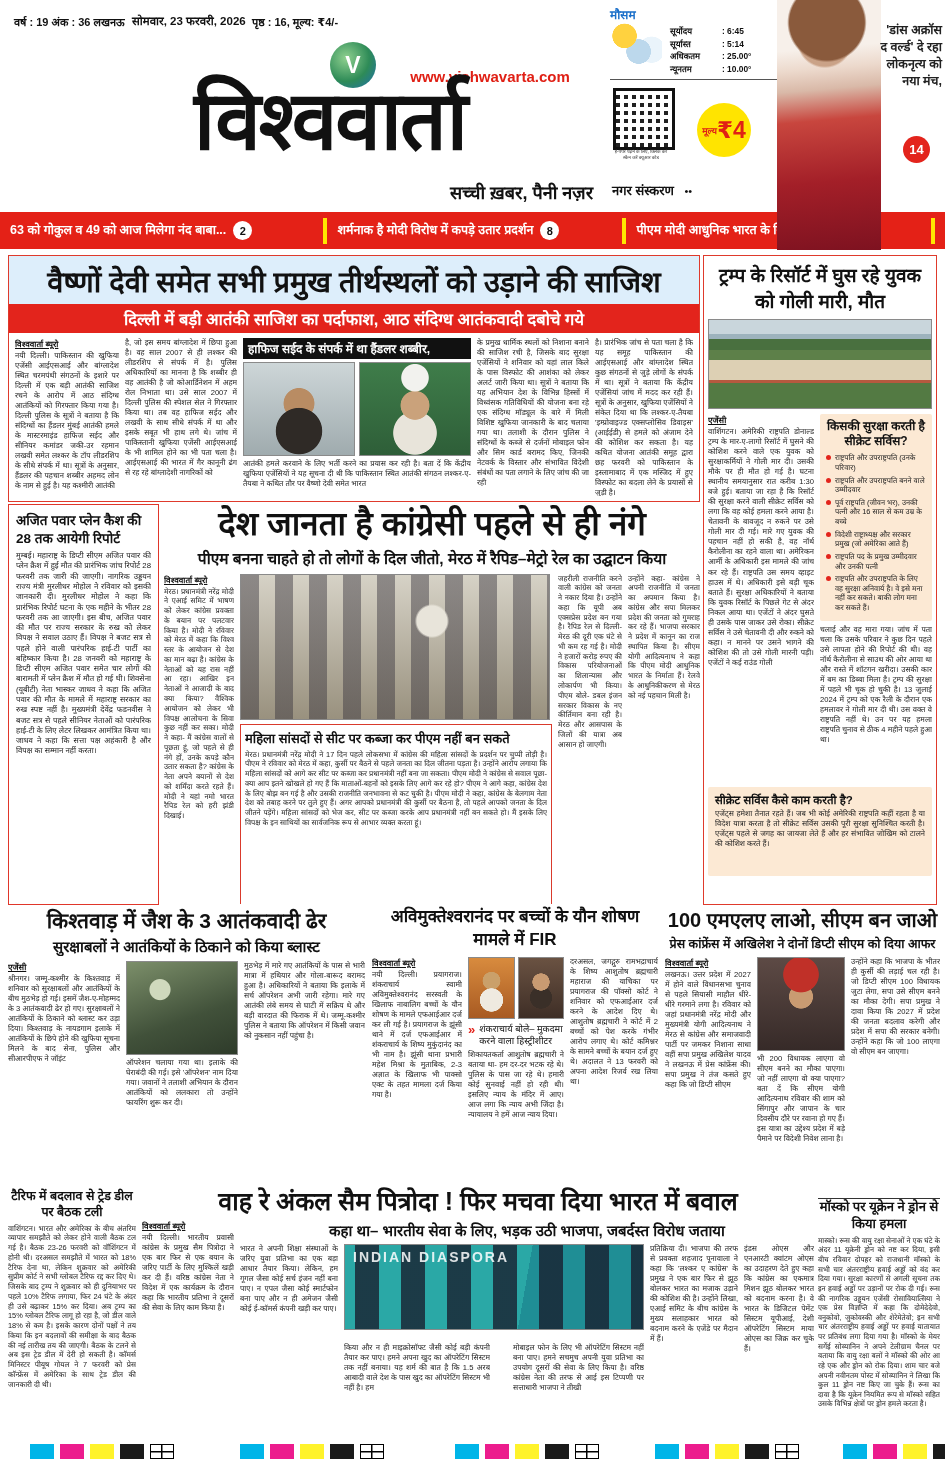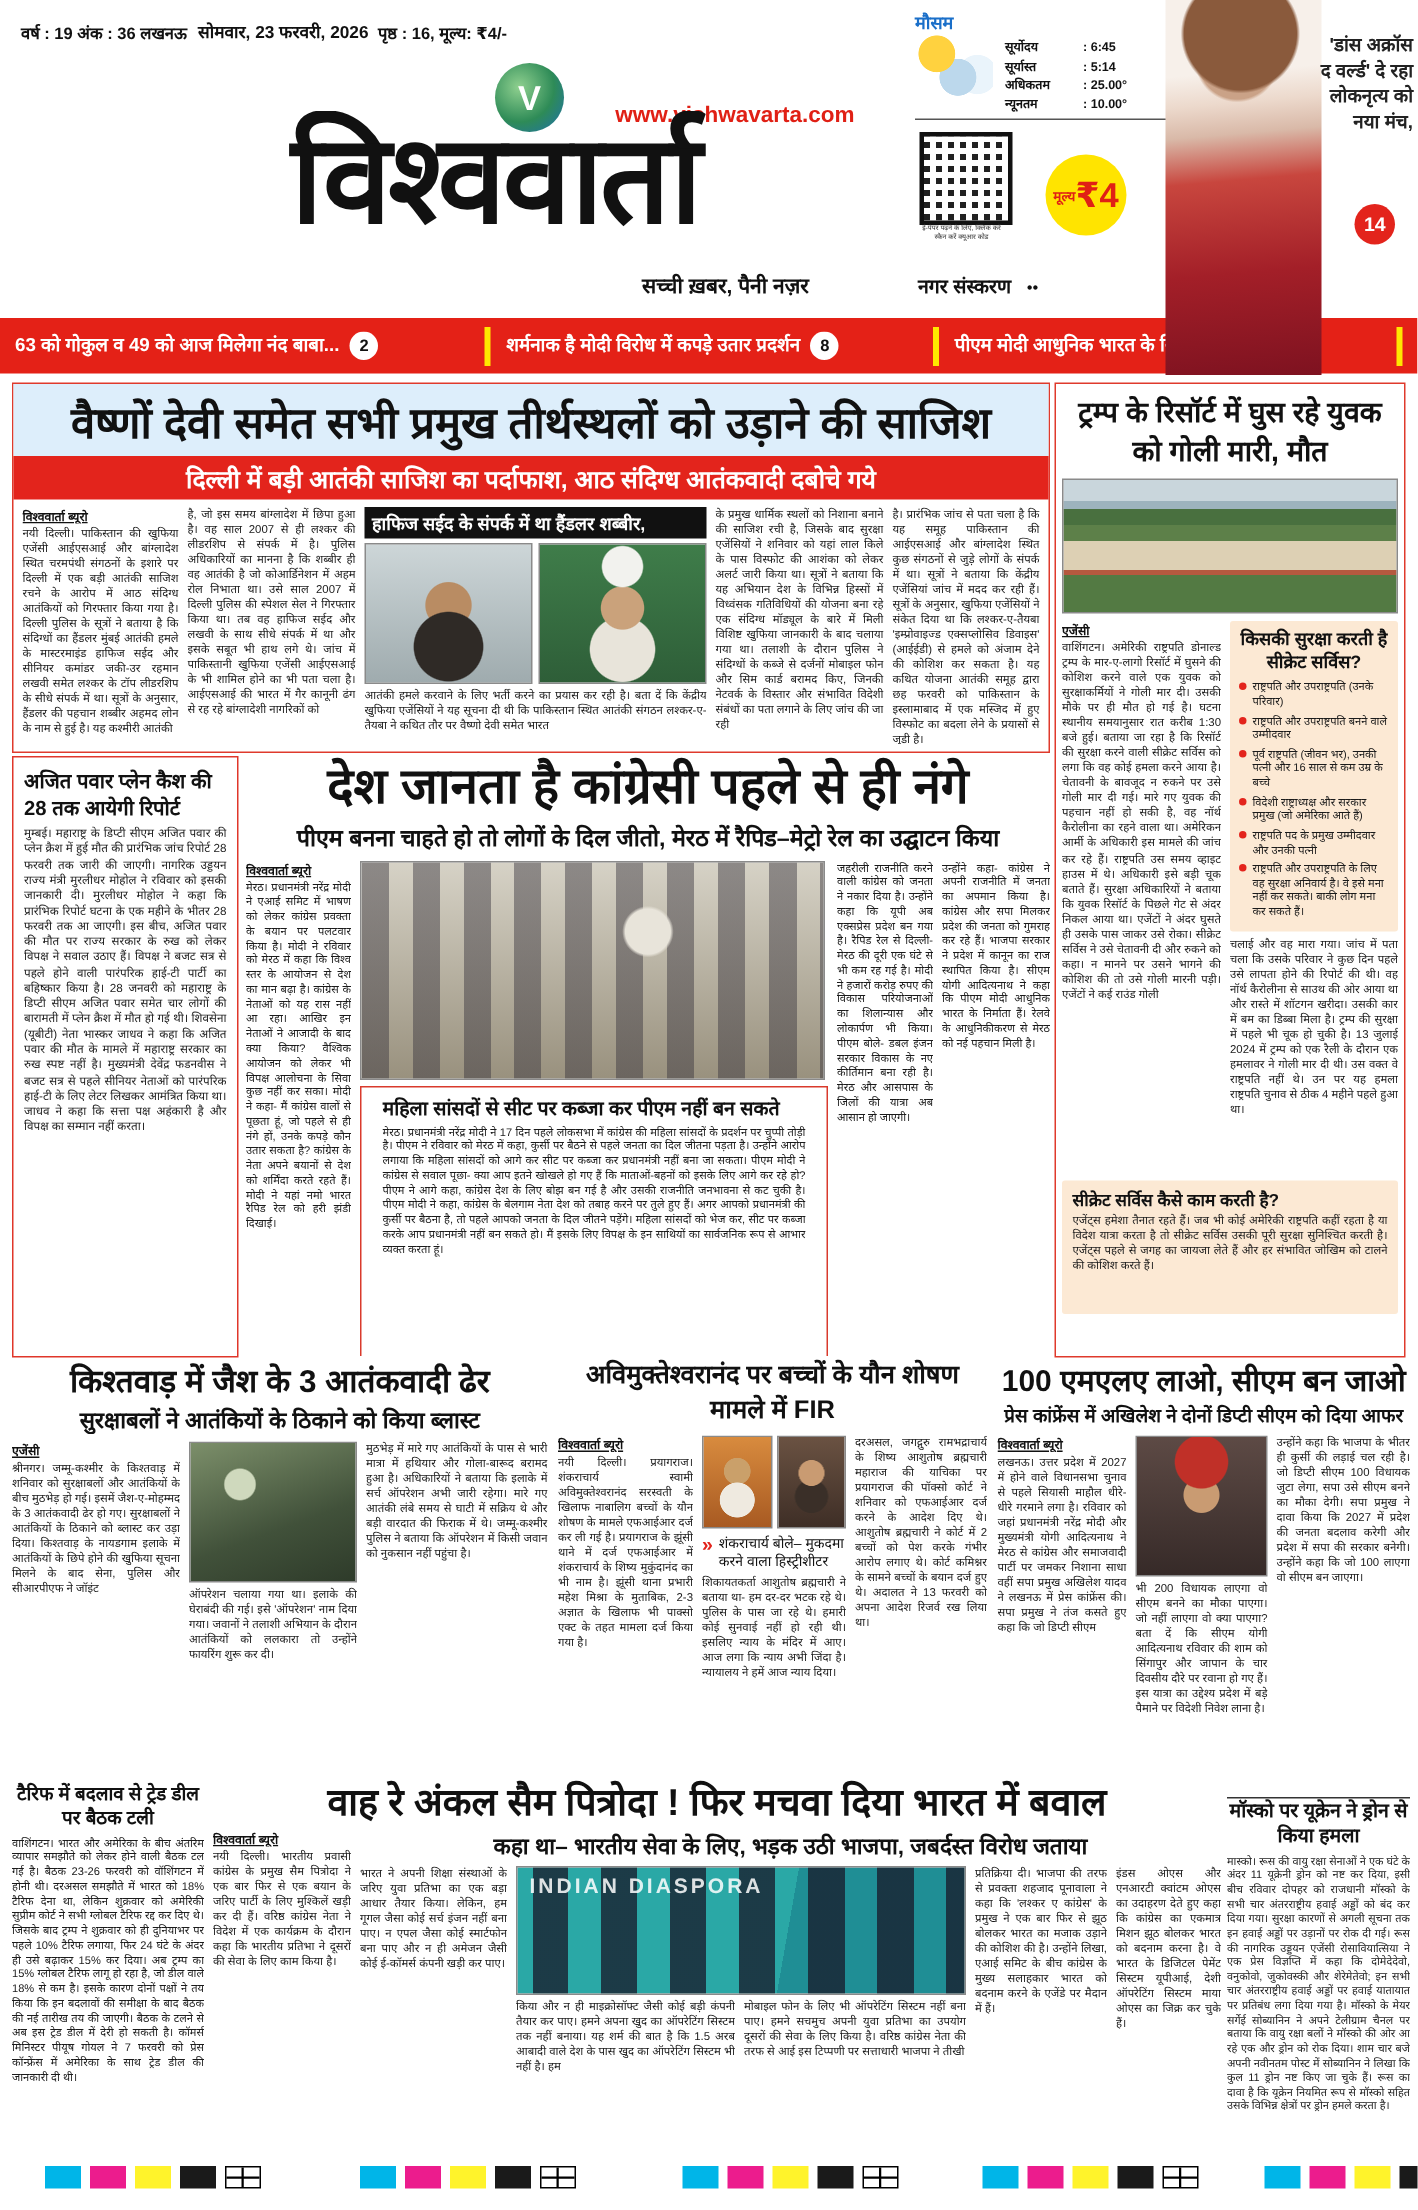--- a/index.html
+++ b/index.html
@@ -69,21 +69,21 @@
         </div>
     </div>
   </div>
 </div>
 
 <div class="abs" style="left:330px;top:42px;width:46px;height:46px;border-radius:50%;display:flex;align-items:center;justify-content:center;background:radial-gradient(circle at 35% 35%, #8fd08f, #2e8b57 55%, #1f6fb2)">
   <span style="color:#fff;font-weight:900;font-size:23px">V</span>
 </div>
 <div class="abs" style="left:385px;top:68px;width:210px;text-align:center;color:#e02015;font-weight:bold;font-size:15px">www.vishwavarta.com</div>
 <div class="abs hl" style="left:68px;top:74px;width:524px;font-size:82px;line-height:1.15;letter-spacing:-2px;white-space:nowrap">विश्ववार्ता</div>
-<div class="abs" style="left:428px;top:180px;width:165px;text-align:left;font-weight:bold;font-size:14px">सच्ची ख़बर, पैनी नज़र</div>
+<div class="abs" style="left:428px;top:180px;width:165px;text-align:right;font-weight:bold;font-size:18px">सच्ची ख़बर, पैनी नज़र</div>
 
 <div class="abs" style="left:613px;top:88px;width:56px;height:56px;border:3px solid #111;background:
    repeating-linear-gradient(0deg,#111 0 4px,#fff 4px 8px),
    repeating-linear-gradient(90deg,#111 0 4px,#fff 4px 8px);background-blend-mode:screen"></div>
 <div class="abs prel" style="left:601px;top:148px;width:80px;font-size:4.6px;text-align:center;color:#333">ई-पेपर पढ़ने के लिए, क्लिक करें
 स्कैन करें क्यूआर कोड</div>
 
 <div class="abs" style="left:697px;top:103px;width:54px;height:54px;border-radius:50%;background:#ffe400;display:flex;flex-direction:row;align-items:center;justify-content:center">
   <span style="color:#e02015;font-weight:bold;font-size:9px">मूल्य</span>
   <span style="color:#e02015;font-weight:900;font-size:23px;line-height:1">₹4</span>
@@ -208,21 +208,21 @@
   <div class="cols" style="height:338px">
     <div style="width:70px;flex:none">
       <div class="byline">विश्ववार्ता ब्यूरो</div>
       <div class="body-txt" style="height:320px;font-size:7.4px">मेरठ। प्रधानमंत्री नरेंद्र मोदी ने एआई समिट में भाषण को लेकर कांग्रेस प्रवक्ता के बयान पर पलटवार किया है। मोदी ने रविवार को मेरठ में कहा कि विश्व स्तर के आयोजन से देश का मान बढ़ा है। कांग्रेस के नेताओं को यह रास नहीं आ रहा। आखिर इन नेताओं ने आजादी के बाद क्या किया? वैश्विक आयोजन को लेकर भी विपक्ष आलोचना के सिवा कुछ नहीं कर सका। मोदी ने कहा- मैं कांग्रेस वालों से पूछता हूं, जो पहले से ही नंगे हों, उनके कपड़े कौन उतार सकता है? कांग्रेस के नेता अपने बयानों से देश को शर्मिंदा करते रहते हैं। मोदी ने यहां नमो भारत रैपिड रेल को हरी झंडी दिखाई।</div>
     </div>
     <div style="width:312px;flex:none">
       <div class="photo" style="width:310px;height:146px;box-sizing:border-box;background:
         radial-gradient(circle at 62% 32%, #e8e4da 7%, rgba(0,0,0,0) 8%),
         repeating-linear-gradient(90deg, rgba(52,48,58,.45) 0 18px, rgba(0,0,0,0) 18px 34px),
         linear-gradient(#d6d2c6,#99917e)"></div>
-      <div style="border:1px solid #d93a2c;margin-top:4px;padding:4px 14px;box-sizing:border-box;height:204px;overflow:hidden">
+      <div style="border:1px solid #d93a2c;margin-top:4px;padding:4px 4px;box-sizing:border-box;height:204px;overflow:hidden">
         <div style="font-size:13px;font-weight:800;margin-bottom:3px;white-space:nowrap;overflow:hidden">महिला सांसदों से सीट पर कब्जा कर पीएम नहीं बन सकते</div>
         <div class="body-txt" style="height:126px;font-size:7.4px">मेरठ। प्रधानमंत्री नरेंद्र मोदी ने 17 दिन पहले लोकसभा में कांग्रेस की महिला सांसदों के प्रदर्शन पर चुप्पी तोड़ी है। पीएम ने रविवार को मेरठ में कहा, कुर्सी पर बैठने से पहले जनता का दिल जीतना पड़ता है। उन्होंने आरोप लगाया कि महिला सांसदों को आगे कर सीट पर कब्जा कर प्रधानमंत्री नहीं बना जा सकता। पीएम मोदी ने कांग्रेस से सवाल पूछा- क्या आप इतने खोखले हो गए हैं कि माताओं-बहनों को इसके लिए आगे कर रहे हो? पीएम ने आगे कहा, कांग्रेस देश के लिए बोझ बन गई है और उसकी राजनीति जनभावना से कट चुकी है। पीएम मोदी ने कहा, कांग्रेस के बेलगाम नेता देश को तबाह करने पर तुले हुए हैं। अगर आपको प्रधानमंत्री की कुर्सी पर बैठना है, तो पहले आपको जनता के दिल जीतने पड़ेंगे। महिला सांसदों को भेज कर, सीट पर कब्जा करके आप प्रधानमंत्री नहीं बन सकते हो। मैं इसके लिए विपक्ष के इन साथियों का सार्वजनिक रूप से आभार व्यक्त करता हूं।</div>
       </div>
       <div class="body-txt" style="height:24px;margin-top:3px">भारत रैपिड रेल को हरी झंडी दिखाई। करोड़ों रुपए की विकास परियोजनाओं का शिलान्यास किया। कांग्रेस को अपनी जहरीली राजनीति छोड़ने की नसीहत दी।</div>
     </div>
     <div class="body-txt" style="width:64px;flex:none;height:330px;font-size:7.4px">जहरीली राजनीति करने वाली कांग्रेस को जनता ने नकार दिया है। उन्होंने कहा कि यूपी अब एक्सप्रेस प्रदेश बन गया है। रैपिड रेल से दिल्ली-मेरठ की दूरी एक घंटे से भी कम रह गई है। मोदी ने हजारों करोड़ रुपए की विकास परियोजनाओं का शिलान्यास और लोकार्पण भी किया। पीएम बोले- डबल इंजन सरकार विकास के नए कीर्तिमान बना रही है। मेरठ और आसपास के जिलों की यात्रा अब आसान हो जाएगी।</div>
     <div class="body-txt" style="flex:1;height:330px;font-size:7.4px">उन्होंने कहा- कांग्रेस ने अपनी राजनीति में जनता का अपमान किया है। कांग्रेस और सपा मिलकर प्रदेश की जनता को गुमराह कर रहे हैं। भाजपा सरकार ने प्रदेश में कानून का राज स्थापित किया है। सीएम योगी आदित्यनाथ ने कहा कि पीएम मोदी आधुनिक भारत के निर्माता हैं। रेलवे के आधुनिकीकरण से मेरठ को नई पहचान मिली है।</div>
   </div>
 </div>
 
@@ -306,21 +306,21 @@
     <div style="flex:1;overflow:hidden">
       <div class="hl nowrap" style="font-size:15px;margin-bottom:4px">कहा था– भारतीय सेवा के लिए, भड़क उठी भाजपा, जबर्दस्त विरोध जताया</div>
       <div class="cols" style="height:192px">
         <div class="body-txt" style="width:98px;flex:none;height:190px">भारत ने अपनी शिक्षा संस्थाओं के जरिए युवा प्रतिभा का एक बड़ा आधार तैयार किया। लेकिन, हम गूगल जैसा कोई सर्च इंजन नहीं बना पाए। न एपल जैसा कोई स्मार्टफोन बना पाए और न ही अमेजन जैसी कोई ई-कॉमर्स कंपनी खड़ी कर पाए।</div>
         <div style="width:300px;flex:none">
           <div class="photo" style="width:298px;height:84px;background:
             repeating-linear-gradient(90deg, rgba(24,28,44,.78) 10px 34px, rgba(0,0,0,0) 34px 56px),
             linear-gradient(100deg,#2aa8a6 0 60%,#1f8e95 60% 100%)">
             <span style="position:absolute;top:4px;left:8px;color:rgba(255,255,255,.85);font-weight:bold;font-size:14px;letter-spacing:2px">INDIAN DIASPORA</span>
           </div>
-          <div style="display:flex;gap:6px;margin-top:3px">
+          <div style="display:flex;gap:23px;margin-top:13px">
             <div class="body-txt" style="width:146px;height:96px">किया और न ही माइक्रोसॉफ्ट जैसी कोई बड़ी कंपनी तैयार कर पाए। हमने अपना खुद का ऑपरेटिंग सिस्टम तक नहीं बनाया। यह शर्म की बात है कि 1.5 अरब आबादी वाले देश के पास खुद का ऑपरेटिंग सिस्टम भी नहीं है। हम</div>
             <div class="body-txt" style="flex:1;height:96px">मोबाइल फोन के लिए भी ऑपरेटिंग सिस्टम नहीं बना पाए। हमने सचमुच अपनी युवा प्रतिभा का उपयोग दूसरों की सेवा के लिए किया है। वरिष्ठ कांग्रेस नेता की तरफ से आई इस टिप्पणी पर सत्ताधारी भाजपा ने तीखी</div>
           </div>
         </div>
         <div class="body-txt" style="width:88px;flex:none;height:190px">प्रतिक्रिया दी। भाजपा की तरफ से प्रवक्ता शहजाद पूनावाला ने कहा कि 'लश्कर ए कांग्रेस' के प्रमुख ने एक बार फिर से झूठ बोलकर भारत का मजाक उड़ाने की कोशिश की है। उन्होंने लिखा, एआई समिट के बीच कांग्रेस के मुख्य सलाहकार भारत को बदनाम करने के एजेंडे पर मैदान में हैं।</div>
         <div class="body-txt" style="flex:1;height:190px">इंडस ओएस और एनआरटी क्वांटम ओएस का उदाहरण देते हुए कहा कि कांग्रेस का एकमात्र मिशन झूठ बोलकर भारत को बदनाम करना है। वे भारत के डिजिटल पेमेंट सिस्टम यूपीआई, देशी ऑपरेटिंग सिस्टम माया ओएस का जिक्र कर चुके हैं।</div>
       </div>
     </div>
   </div>
 </div>

